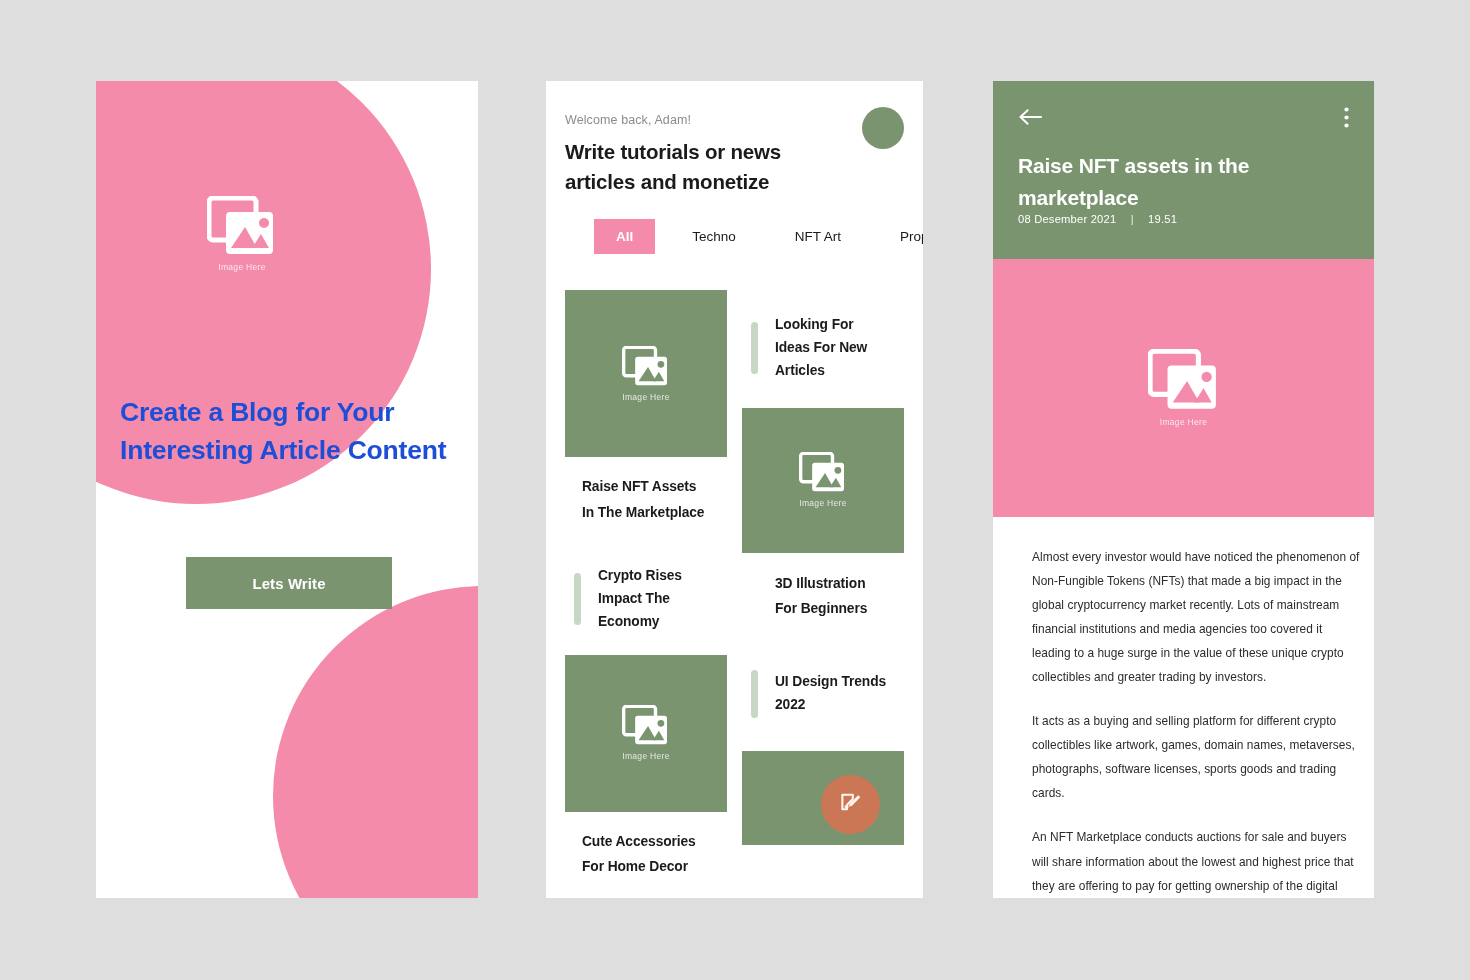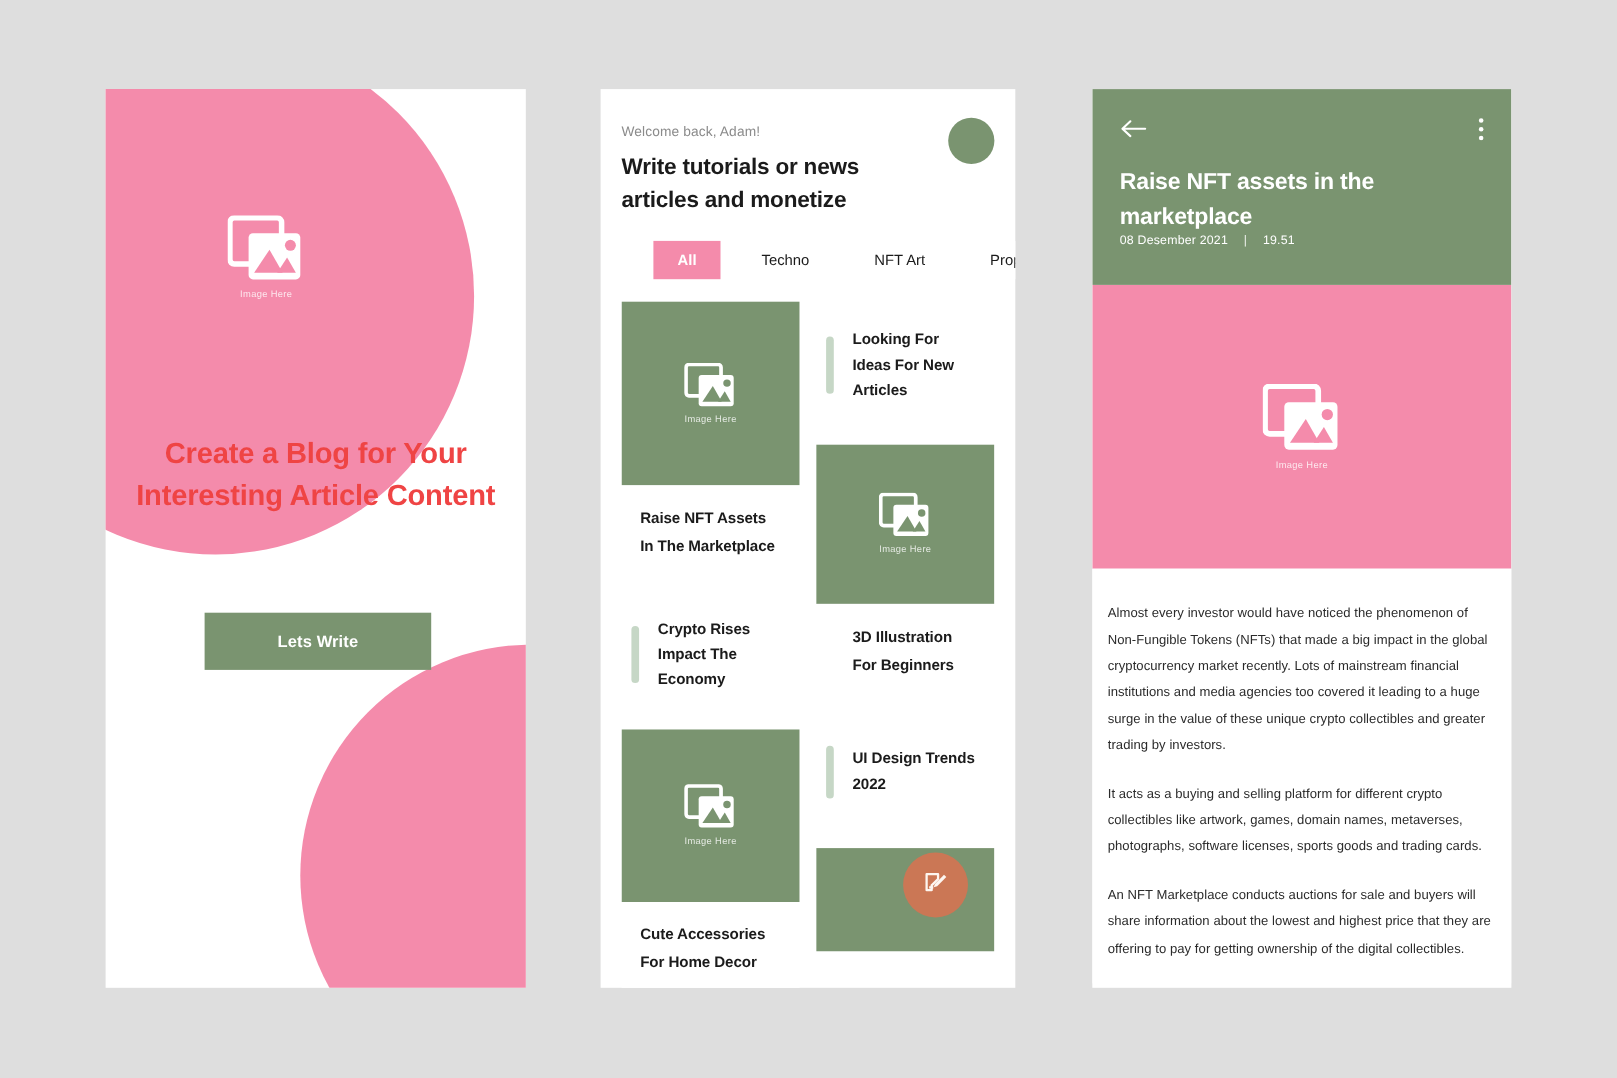--- a/index.html
+++ b/index.html
@@ -39,25 +39,25 @@
     left: 58px; top: 115px;
     width: 176px;
     text-align: center;
     z-index: 2;
   }
   .onb-headline {
     position: absolute;
     left: 24px; top: 313px;
     width: 334px;
     z-index: 3;
-    text-align: center;
+    text-align: left;
     font-size: 26.5px;
     font-weight: bold;
     line-height: 1.42;
-    color: #ef4444;
+    color: #1d4ed8;
     letter-spacing: -0.2px;
   }
   .onb-btn {
     position: absolute;
     left: 90px; top: 476px;
     width: 206px; height: 52px;
     z-index: 4;
     background: #7a9470;
     border: none;
     color: #ffffff;
@@ -128,21 +128,21 @@
     font-family: "Liberation Sans", sans-serif;
   }
   .chip.active { background: #f48bab; color: #ffffff; font-weight: bold; margin-left: 29px; }
 
   .grid {
     display: flex;
     gap: 15px;
     padding: 20px 19px 0 19px;
     position: relative;
   }
-  .col { flex: 1 1 0; display: flex; flex-direction: column; gap: 13px; min-width: 0; }
+  .col { flex: 1 1 0; display: flex; flex-direction: column; gap: 1px; min-width: 0; margin-top: 16px; }
 
   .card { background: #ffffff; overflow: hidden; cursor: pointer; }
   .card-thumb {
     background: #7a9470;
     display: flex;
     align-items: center;
     justify-content: center;
   }
   .card-cap {
     padding: 17px 17px 19px 17px;
@@ -222,21 +222,21 @@
     letter-spacing: 0.2px;
   }
   .art-meta .sep { margin: 0 11px; opacity: 0.85; }
   .art-hero {
     background: #f48bab;
     height: 258px;
     display: flex;
     align-items: center;
     justify-content: center;
   }
-  .art-body { padding: 28px 14px 20px 14px; background: #ffffff; }
+  .art-body { padding: 28px 14px 20px 14px; background: #ffffff; margin-left: 25px; }
   .art-body p {
     font-size: 11.9px;
     line-height: 2.02;
     color: #2b2b2b;
     margin-bottom: 20px;
     letter-spacing: 0.05px;
   }
   .art-body p:last-child { margin-bottom: 0; }
 </style>
 </head>

